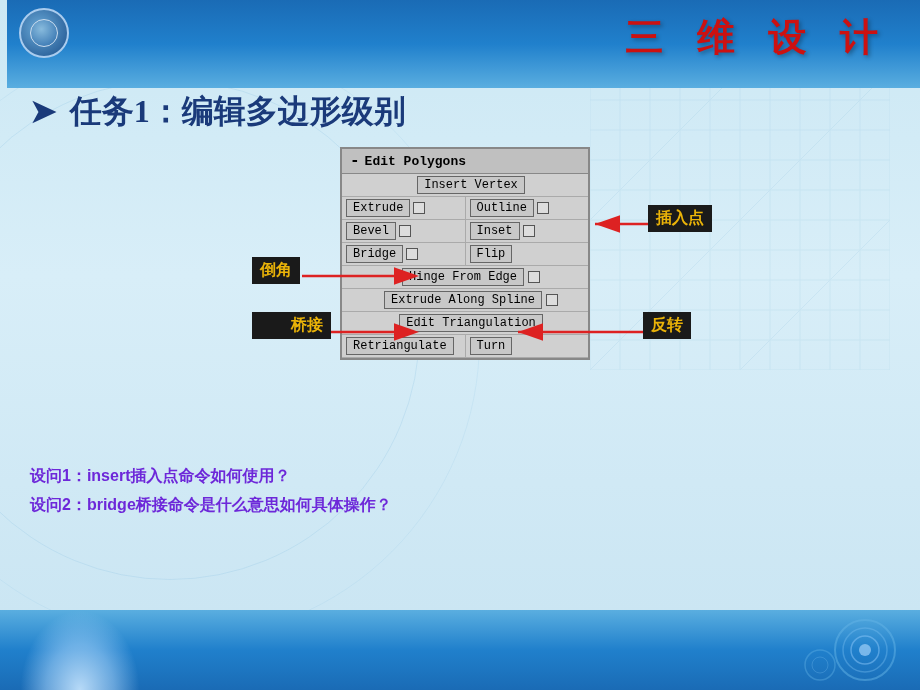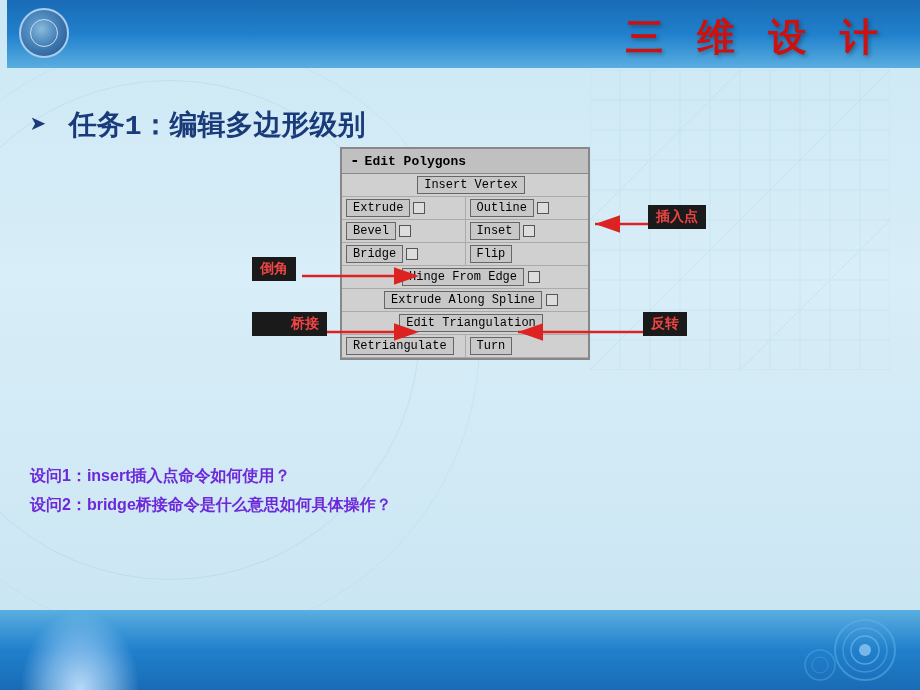--- a/index.html
+++ b/index.html
@@ -17,21 +17,21 @@
       position: absolute;
       width: 100%;
       height: 100%;
       background: linear-gradient(180deg, #cce8f4 0%, #d8eef8 40%, #c8e4f2 100%);
     }
 
     
     .top-bar {
       position: absolute;
       top: 0; left: 0; right: 0;
-      height: 68px;
+      height: 88px;
       background: linear-gradient(180deg, #1a6bb5 0%, #2080cc 50%, #5aaee0 100%);
       z-index: 10;
       margin-left: 7px;
     }
 
     
     .logo {
       position: absolute;
       top: 8px;
       left: 12px;
@@ -131,26 +131,25 @@
       left: 0; right: 0;
       bottom: 80px;
       z-index: 5;
     }
 
     
     .task-title {
       position: absolute;
       top: 18px;
       left: 30px;
-      font-size: 28px;
+      font-size: 32px;
       font-weight: bold;
       color: #1a3a7a;
-      font-family: Liberation Mono, monospace;
+      font-family: Liberation Serif, serif;
       z-index: 10;
-      margin-top: 16px;
     }
 
     
     .panel {
       position: absolute;
       top: 75px;
       left: 340px;
       width: 250px;
       background: #d0d0d0;
       border: 2px solid #888;
@@ -210,23 +209,23 @@
       align-items: center;
       gap: 3px;
       border-right: 1px solid #aaa;
     }
     .panel-half:last-child { border-right: none; }
 
     
     .label-box {
       position: absolute;
       background: #1a1a1a;
-      color: #ef4444;
+      color: #eab308;
       padding: 3px 8px;
-      font-size: 14px;
+      font-size: 16px;
       font-weight: bold;
       font-family: Liberation Serif, serif;
       z-index: 20;
       white-space: nowrap;
     }
 
     
     .questions {
       position: absolute;
       bottom: 90px;

